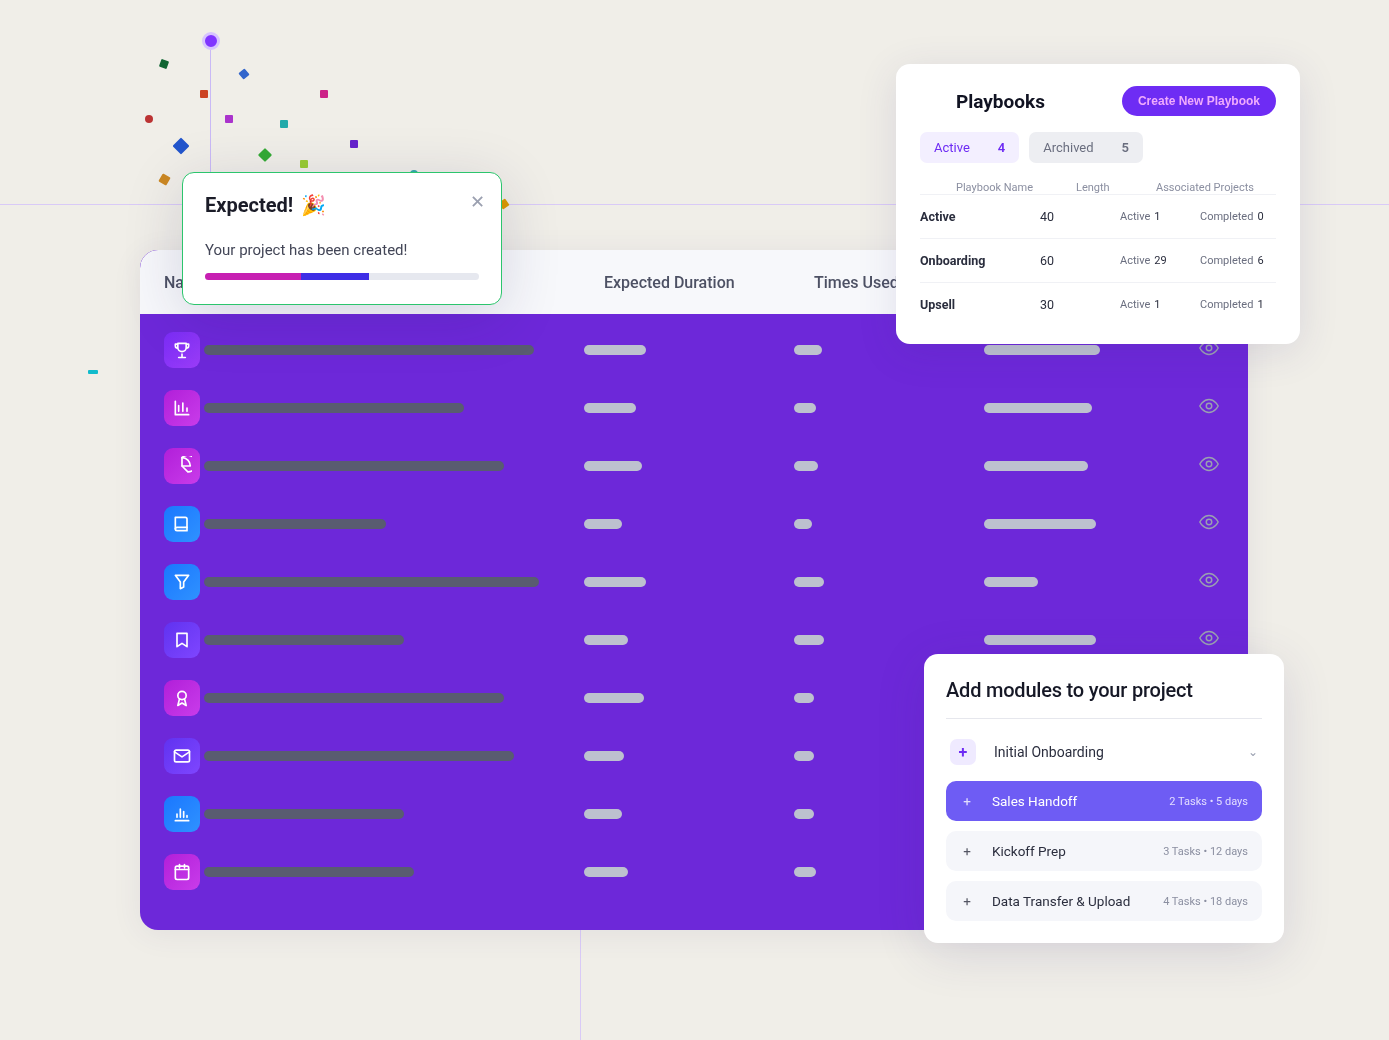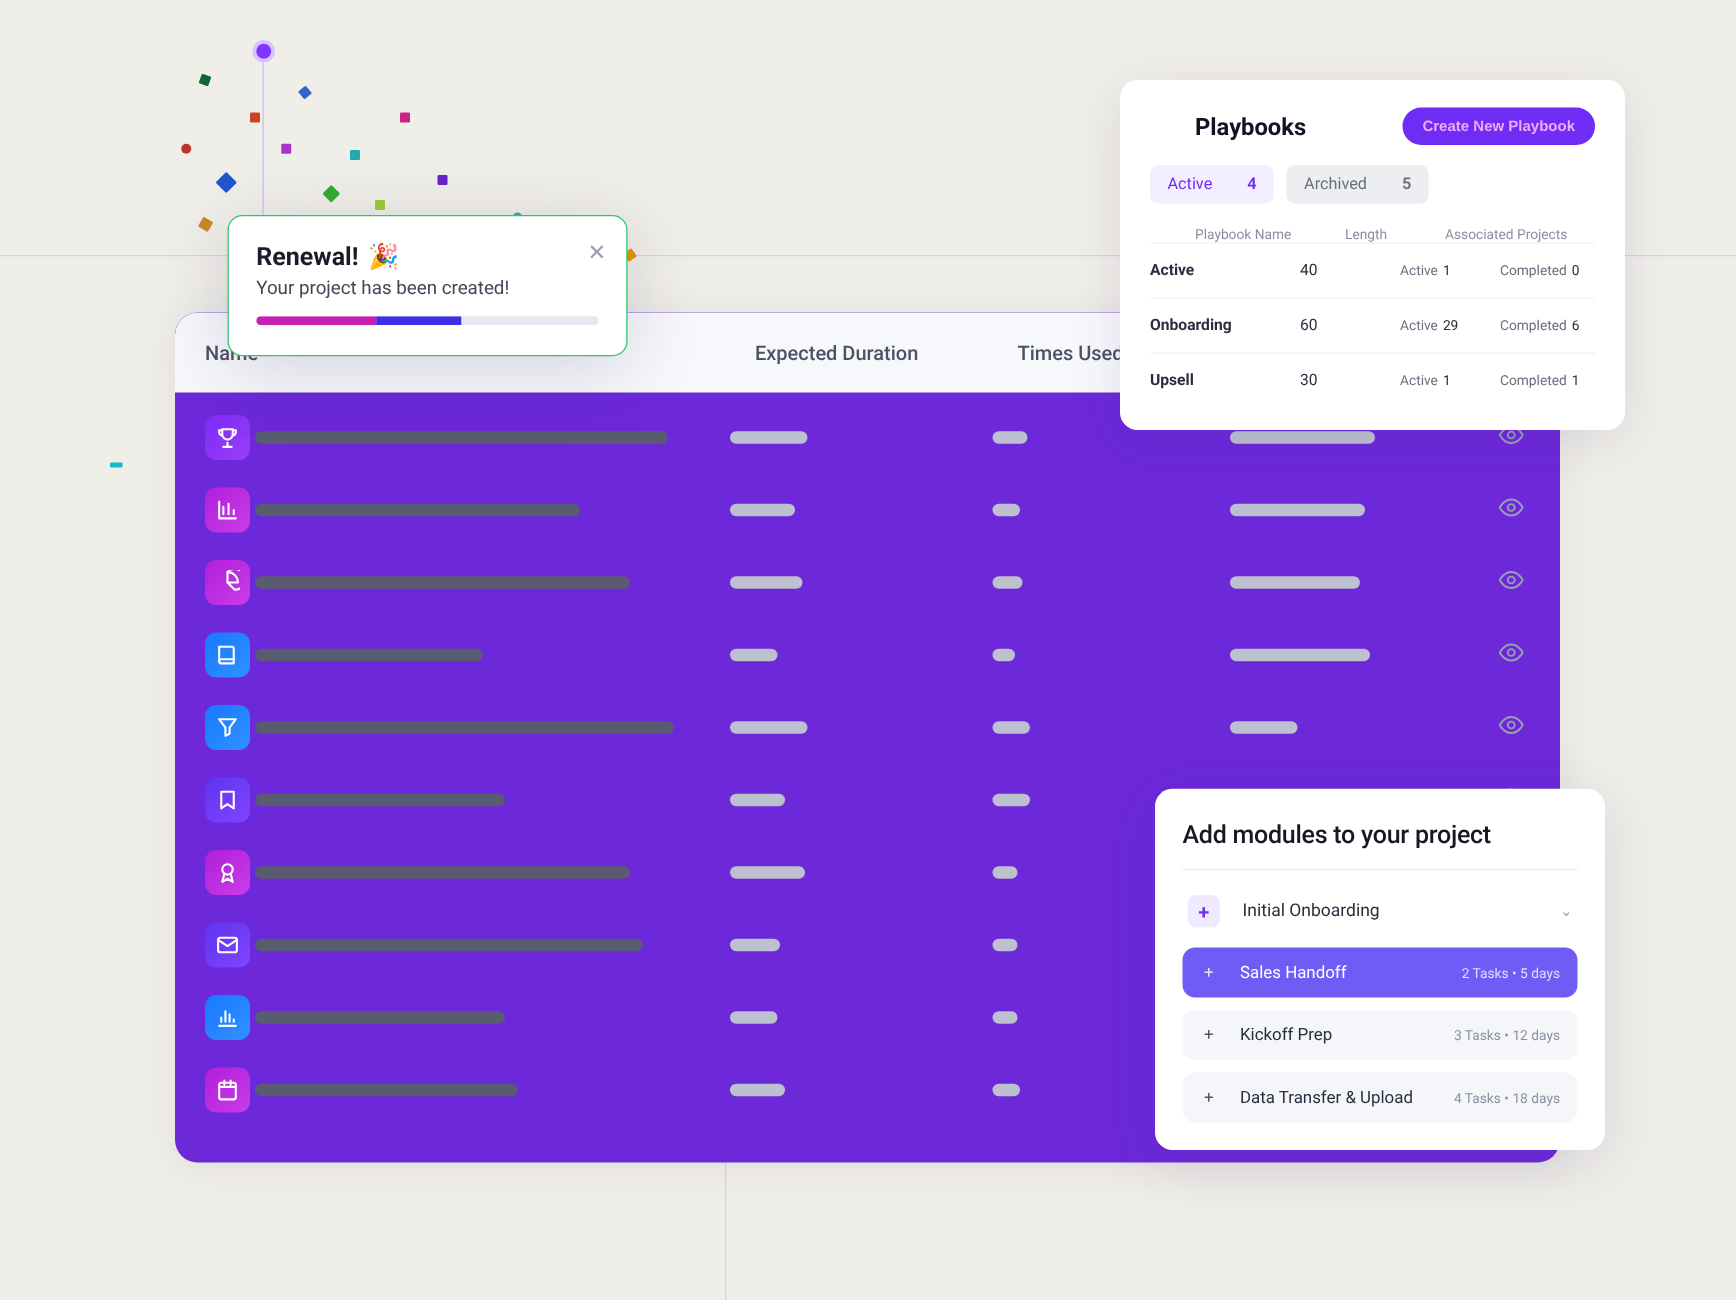--- a/index.html
+++ b/index.html
@@ -96,21 +96,21 @@
     position:absolute;
     left:182px; top:172px;
     width:320px;
     background:#fff;
     border:1.5px solid #2cc56d;
     border-radius:12px;
     padding:20px 22px 24px;
     box-shadow:0 12px 60px rgba(40,30,90,0.16);
   }
   .toast h3{font-size:20px;color:#1b1c28;font-weight:700;display:flex;gap:8px;align-items:center;}
-  .toast p{font-size:15px;color:#434657;margin-top:4px;}
+  .toast p{font-size:15px;color:#434657;margin-top:24px;}
   .toast .close{position:absolute;right:16px;top:18px;color:#9ba0b0;font-size:18px;cursor:pointer;background:none;border:none;}
   .progress{margin-top:14px;height:7px;border-radius:4px;background:#e6e8ef;overflow:hidden;position:relative;}
   .progress .seg1{position:absolute;left:0;top:0;height:100%;width:35%;background:#c71fb2;}
   .progress .seg2{position:absolute;left:35%;top:0;height:100%;width:25%;background:#3e2ee6;}
 
   
   .playbooks {
     position:absolute;
     left:896px; top:64px; width:404px;
     background:#fff;
@@ -132,21 +132,21 @@
   .pb-head{display:grid;grid-template-columns:120px 80px 160px;font-size:11px;color:#8b8fa1;margin-top:18px;padding:0 4px;margin-left:32px;}
   .pb-row{display:grid;grid-template-columns:120px 80px 80px 80px;font-size:12.5px;color:#2a2d3d;align-items:center;height:44px;border-top:1px solid #f0f1f5;}
   .pb-row:first-of-type{border-top:1px solid #f0f1f5;}
   .pb-row .name{font-weight:700;}
   .pb-row .stat{color:#6a6e7f;font-size:11px;}
   .pb-row .stat .n{color:#2a2d3d;margin-left:4px;}
 
   
   .modules{
     position:absolute;
-    left:924px; top:631px; width:360px;
+    left:924px; top:654px; width:360px;
     background:#fff;border-radius:14px;
     box-shadow:0 10px 50px rgba(60,50,120,0.14);
     padding:24px 22px 22px;
   }
   .modules h3{font-size:20px;color:#161826;font-weight:500;letter-spacing:-0.2px;}
   .mod-divider{height:1px;background:#e6e7ed;margin:16px 0 14px;}
   .mod-section{
     display:flex;align-items:center;gap:18px;
     font-size:14px;color:#2b2e3e;padding:6px 4px;
   }
@@ -436,21 +436,21 @@
           <div></div>
           <div class="actcell"></div>
           <div class="actcell"></div>
         </div>
       </div>
   </div>
 
   <div class="toast">
     <button class="close">✕</button>
     <h3>
-      <span>Renewal!</span>
+      <span>Expected!</span>
         <span>🎉</span>
     </h3>
     <p>Your project has been created!</p>
     <div class="progress">
       <div class="seg1"></div>
         <div class="seg2"></div>
     </div>
   </div>
 
   <div class="playbooks">

